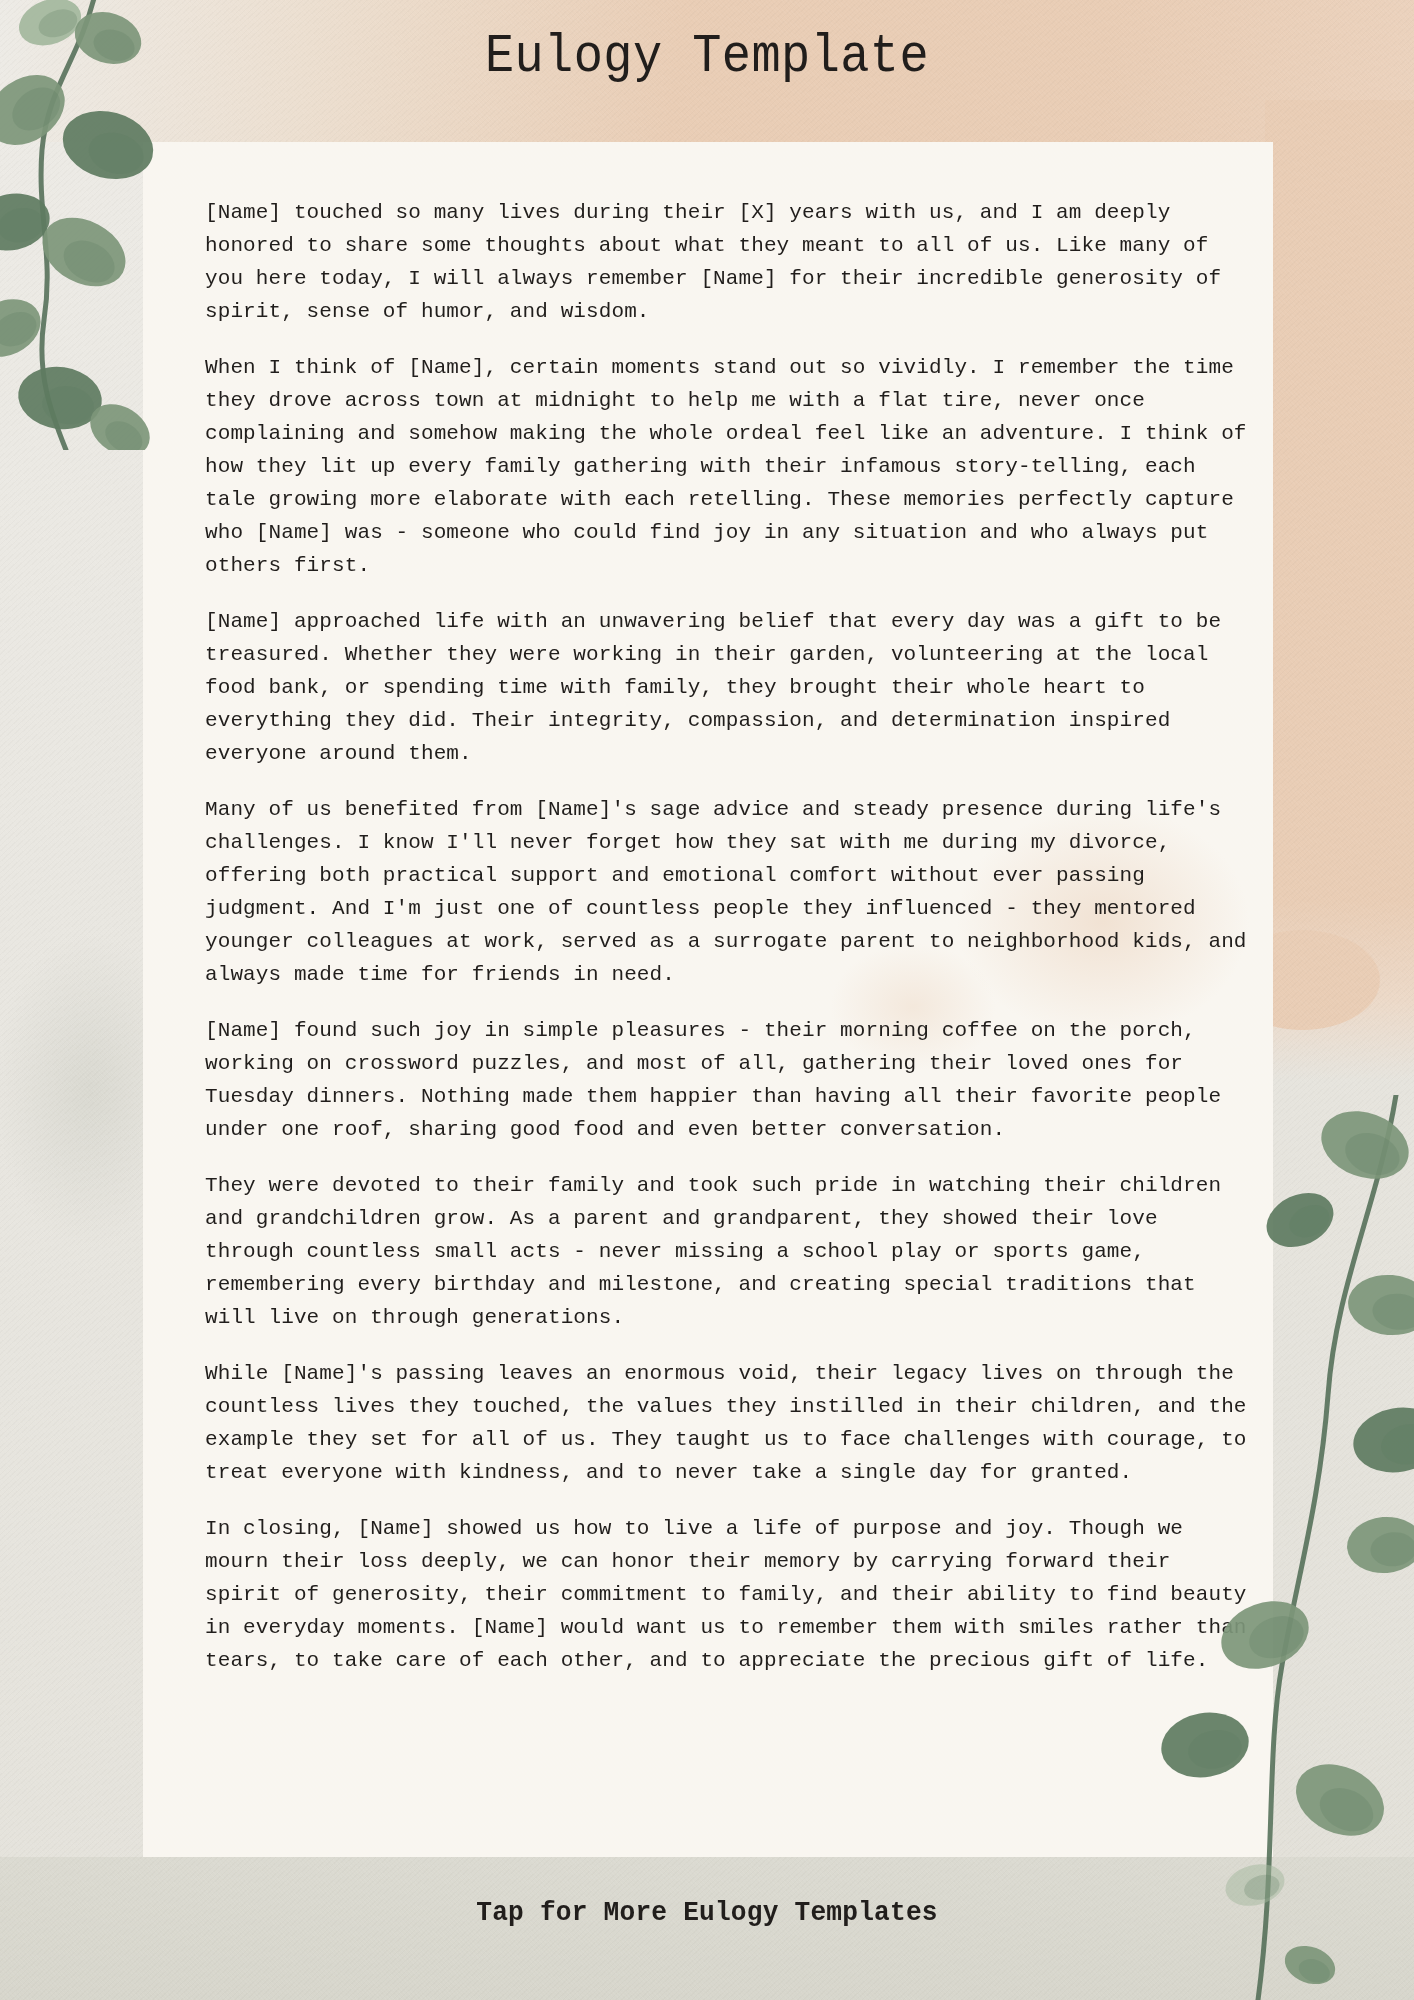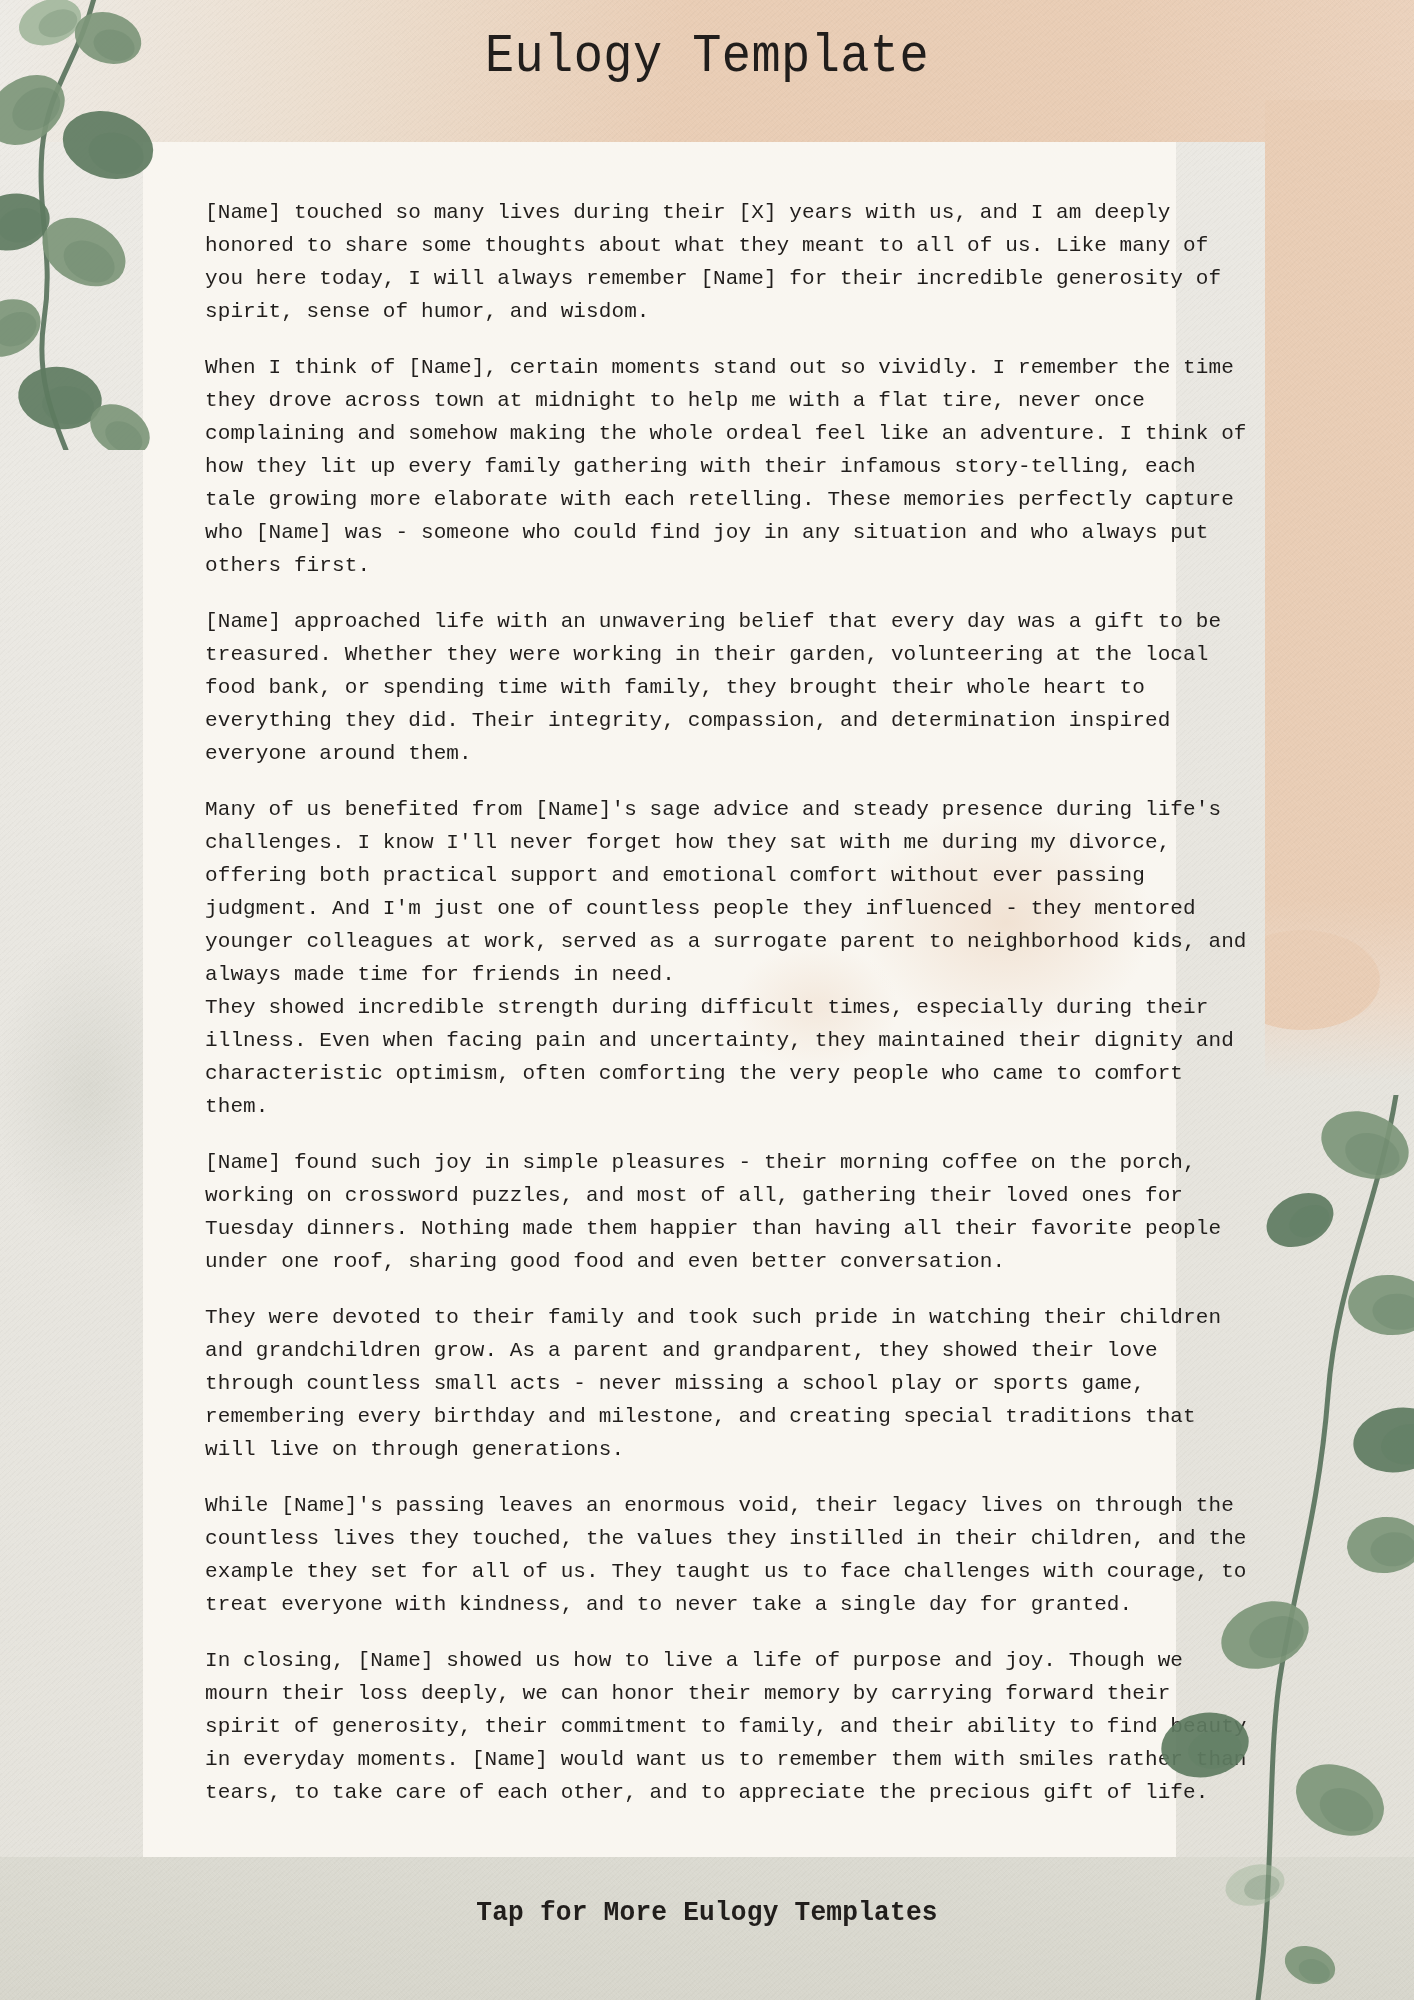--- a/index.html
+++ b/index.html
@@ -48,21 +48,21 @@
     margin: 0; text-align: center;
     font-size: 54px; font-weight: 500; line-height: 62px;
     letter-spacing: 0.5px;
     color: var(--text, #211e1c);
     transform: scaleX(0.9);
     z-index: 4;
   }
 
   
   .card {
-    position: absolute; left: 143px; top: 142px; width: 1033px; height: 1715px;
+    position: absolute; left: 143px; top: 142px; width: 1130px; height: 1715px;
     background:
       repeating-linear-gradient(52deg, rgba(255,255,255,.05) 0 1px, rgba(0,0,0,0) 1px 3px),
       var(--card-bg, #f9f6f0);
     z-index: 2;
   }
   .wash-peach-1 {
     position: absolute; right: -25px; top: 625px; width: 390px; height: 310px;
     background: radial-gradient(closest-side, rgba(233,206,182,.5), rgba(233,206,182,0) 75%);
   }
   .wash-peach-2 {
@@ -115,21 +115,20 @@
   <h1 class="title">Eulogy Template</h1>
 
   <div class="card">
     <div class="wash-peach-1"></div>
     <div class="wash-peach-2"></div>
     <div class="eulogy-body">
         <p>[Name] touched so many lives during their [X] years with us, and I am deeply honored to share some thoughts about what they meant to all of us. Like many of you here today, I will always remember [Name] for their incredible generosity of spirit, sense of humor, and wisdom.</p>
         <p>When I think of [Name], certain moments stand out so vividly. I remember the time they drove across town at midnight to help me with a flat tire, never once complaining and somehow making the whole ordeal feel like an adventure. I think of how they lit up every family gathering with their infamous story-telling, each tale growing more elaborate with each retelling. These memories perfectly capture who [Name] was - someone who could find joy in any situation and who always put others first.</p>
         <p>[Name] approached life with an unwavering belief that every day was a gift to be treasured. Whether they were working in their garden, volunteering at the local food bank, or spending time with family, they brought their whole heart to everything they did. Their integrity, compassion, and determination inspired everyone around them.</p>
         <p>Many of us benefited from [Name]'s sage advice and steady presence during life's challenges. I know I'll never forget how they sat with me during my divorce, offering both practical support and emotional comfort without ever passing judgment. And I'm just one of countless people they influenced - they mentored younger colleagues at work, served as a surrogate parent to neighborhood kids, and always made time for friends in need.</p>
-        <p class="attached">They showed incredible strength during difficult times, especially during their illness. Even when facing pain and uncertainty, they maintained their dignity and characteristic optimism, often comforting the very people who came to comfort them.</p>
         <p>[Name] found such joy in simple pleasures - their morning coffee on the porch, working on crossword puzzles, and most of all, gathering their loved ones for Tuesday dinners. Nothing made them happier than having all their favorite people under one roof, sharing good food and even better conversation.</p>
         <p>They were devoted to their family and took such pride in watching their children and grandchildren grow. As a parent and grandparent, they showed their love through countless small acts - never missing a school play or sports game, remembering every birthday and milestone, and creating special traditions that will live on through generations.</p>
         <p>While [Name]'s passing leaves an enormous void, their legacy lives on through the countless lives they touched, the values they instilled in their children, and the example they set for all of us. They taught us to face challenges with courage, to treat everyone with kindness, and to never take a single day for granted.</p>
         <p>In closing, [Name] showed us how to live a life of purpose and joy. Though we mourn their loss deeply, we can honor their memory by carrying forward their spirit of generosity, their commitment to family, and their ability to find beauty in everyday moments. [Name] would want us to remember them with smiles rather than tears, to take care of each other, and to appreciate the precious gift of life.</p>
       </div>
   </div>
 
   <svg class="branch branch-top-left" width="180" height="460" viewBox="0 0 180 460">
     <path class="stem" d="M104 0 C88 70 56 95 50 160 C45 225 62 265 52 330 C44 385 60 425 74 460"></path>
     <g class="leaf lf-light" transform="translate(58,32) rotate(-20)">

